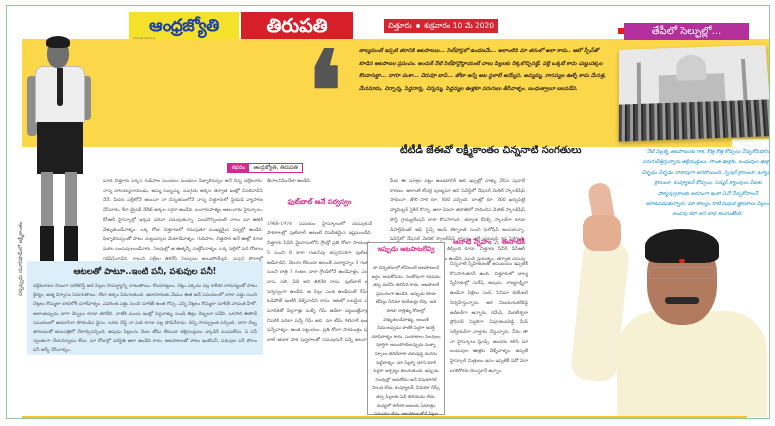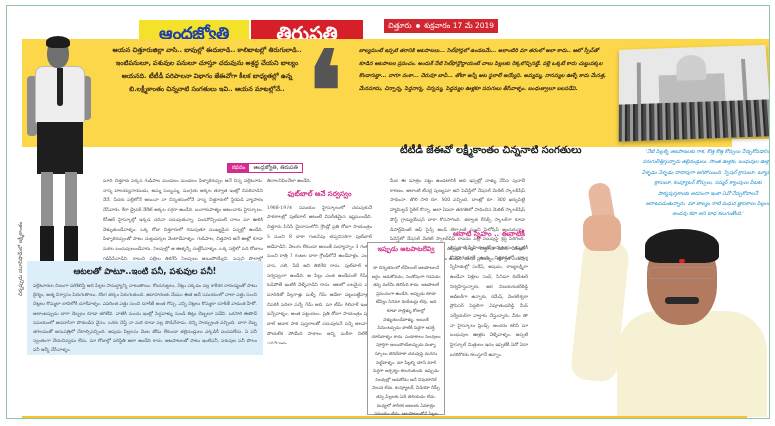--- a/index.html
+++ b/index.html
@@ -2,21 +2,21 @@
 <html><head>
 <meta charset="utf-8">
 <style>
   * { box-sizing: border-box; margin: 0; padding: 0; }
   html, body { width: 775px; height: 426px; background: #ffffff; overflow: hidden; }
   body { font-family: "DejaVu Sans", sans-serif; color: #333; position: relative; }
 
   .page { position: absolute; left: 6px; top: 5px; width: 764px; height: 414px; border: 1.5px solid #8fc7a0; background: #fff; overflow: hidden; }
 
   
-  .mast { position: absolute; left: 132px; top: 6px; height: 30px; display: flex; margin-top: 8px; }
+  .mast { position: absolute; left: 122px; top: 6px; height: 30px; display: flex; }
   .logo { width: 110px; height: 30px; background: #f4e12a; color: #1b3ea8; font-weight: bold; font-size: 17px; display: flex; align-items: center; justify-content: center; letter-spacing: -0.5px; position: relative; }
   .logo small { position: absolute; left: 4px; bottom: 1px; font-size: 3.5px; color: #777; font-weight: normal; }
   .city { width: 112px; height: 30px; background: #d71f2a; color: #fff; font-weight: bold; font-size: 19px; display: flex; align-items: center; justify-content: center; margin-left: 2px; }
   .dateline { position: absolute; left: 377px; top: 13px; height: 14px; background: #d22630; color: #fff; font-size: 7.5px; padding: 2px 4px; display: flex; align-items: center; gap: 4px; }
   .dateline .dot { width: 4px; height: 4px; border-radius: 50%; background: #fff; display: inline-block; }
 
   
   .band { position: absolute; left: 15px; top: 33px; width: 710px; height: 108px; background: #fcd74a; }
   .band-right { position: absolute; left: 610px; top: 33px; width: 158px; height: 100px; background: #fcd74a; }
 
@@ -61,21 +61,21 @@
   .byline { position: absolute; left: 220px; top: 157px; height: 10px; display: flex; border: 1px solid #d42c8e; font-size: 5.5px; }
   .byline .b1 { background: #d42c8e; color: #fff; padding: 0 4px; display: flex; align-items: center; }
   .byline .b2 { background: #fff; color: #333; padding: 0 4px; display: flex; align-items: center; }
   .subhead { position: absolute; left: 393px; top: 138px; font-size: 10px; font-weight: bold; color: #222; white-space: nowrap; }
 
   
   .col { position: absolute; font-size: 4.6px; line-height: 9.7px; color: #555; text-align: justify; }
   .col1 { left: 96px; top: 170px; width: 160px; height: 95px; overflow: hidden; }
   .col2 { left: 260px; top: 170px; width: 105px; height: 168px; overflow: hidden; }
   .col3 { left: 383px; top: 170px; width: 135px; height: 120px; overflow: hidden; }
-  .sec-head { font-size: 7px; font-weight: bold; color: #d62e8c; text-align: center; line-height: 13px; margin: 2px 0; display: block; }
+  .sec-head { font-size: 7px; font-weight: bold; color: #d62e8c; text-align: center; line-height: 13px; margin: 10px 0; display: block; }
 
   .blue-box { position: absolute; left: 20px; top: 255px; width: 236px; height: 94px; background: #ddeefb; padding: 5px 6px; }
   .blue-box .bt { font-size: 8.5px; font-weight: bold; color: #222; text-align: center; margin-bottom: 3px; }
   .blue-box .bb { font-size: 4.6px; line-height: 9.2px; color: #555; text-align: justify; }
 
   .side-box { position: absolute; left: 360px; top: 236px; width: 78px; height: 173px; border: 1px solid #9b9b9b; background: #fff; padding: 2px 3px; }
   .side-box .st { font-size: 6.5px; font-weight: bold; color: #d62e8c; text-align: center; margin-bottom: 10px; }
   .side-box .sb { font-size: 4.4px; line-height: 8.6px; color: #555; text-align: center; }
 
   .col4 { left: 443px; top: 220px; width: 78px; height: 178px; overflow: hidden; }
@@ -102,21 +102,21 @@
   <div class="mast">
     <div class="logo">
       <span>ఆంధ్రజ్యోతి</span>
       <small>ANDHRAJYOTHY</small>
     </div>
     <div class="city">తిరుపతి</div>
   </div>
   <div class="dateline">
     <span>చిత్తూరు</span>
     <span class="dot"></span>
-    <span>శుక్రవారం 17 మే 2019</span>
+    <span>శుక్రవారం 10 మే 2020</span>
   </div>
 
   <div class="band"></div>
   <div class="band-right"></div>
 
   <div class="boy">
     <div class="arm"></div>
       <div class="arm2"></div>
     <div class="shirt"></div>
     <div class="head"></div>
@@ -125,24 +125,27 @@
     <div class="shorts"></div>
     <div class="leg1"></div>
       <div class="leg2"></div>
     <div class="sock1"></div>
       <div class="sock2"></div>
     <div class="shoe1"></div>
       <div class="shoe2"></div>
   </div>
   <div class="vcaption">చిన్నప్పుడు యూనిఫామ్‌లో లక్ష్మీకాంతం</div>
 
-  <div class="intro">ఆయన చిత్తూరుజిల్లా వాసి.. బావుల్లో ఈదులాడి.. కాలిబాటల్లో తిరుగులాడి.. ఇంటిపనులూ, పశువుల పనులూ చూస్తూ చదువును అశ్రద్ధ చేయని బాల్యం ఆయనది. టీటీడీ పరిపాలనా విభాగం జేఈవోగా కీలక బాధ్యతల్లో ఉన్న బి.లక్ష్మీకాంతం చిన్ననాటి సంగతులు ఇవి.. ఆయన మాటల్లోనే..</div>
   <div class="quote-mark">❛</div>
   <div class="quote-text">బాల్యమంటే ఇప్పటి తరానికి ఆటపాటలు... సెల్‌ఫోన్లలో ఉండటమే... అలాంటిది మా తరంలో అలా కాదు.. ఆటో స్పీచ్‌తో కూడిన ఆటపాటల ప్రపంచం. అందుకే నేటి సెల్‌ఫోన్లొద్దాయంటే చాలు పిల్లలకు రెక్కలొచ్చినట్టే. పల్లె ఒక్కటే కాదు చుట్టుపక్కల కొండాగుట్టా... వాగూ వంకా... చెరువూ బావీ... తోటా అన్నీ ఆట స్థలాలే అయ్యేవి. అమ్మమ్మ, నానమ్మల ఊళ్ళే కాదు మేనత్త, మేనమామ, చిన్నాన్న, పెద్దనాన్న, చిన్నమ్మ, పెద్దమ్మల ఊళ్లకూ పరుగులు తీసేవాళ్ళం. బంధుత్వాలూ బలపడేవి.</div>
 
+  <div class="taj-tag">
+    <span class="sq"></span>
+    <span>తేపీలో సెల్ఫుల్లో...</span>
+  </div>
   <div class="taj">
     <div class="min1"></div>
       <div class="min2"></div>
     <div class="body"></div>
       <div class="dome"></div>
     <div class="crowd"></div>
   </div>
   <div class="pullquote">'నేటి పిల్లల్ని ఆటపాటలకు గాక, కొత్త కొత్త కోర్సులు నేర్చుకోవడానికి పరుగులెత్తిస్తున్నారు తల్లిదండ్రులు. సొంత ఊళ్లకు, బంధువుల ఊళ్లకు వెళ్ళడం వెళ్ళడం దాదాపుగా ఆగిపోయింది. స్పెషల్ క్లాసులూ, ట్యూషన్ క్లాసులూ, కంప్యూటర్ కోర్సులు, సమ్మర్ క్యాంపులు వీటకు పాఠ్యపుస్తకాలకు అదనంగా ఇంకా ఏవో నేర్పుకోవాలనే ఆరాటపడుతున్నారు. మా బాల్యం నాటి మధుర జ్ఞాపకాలు పిల్లలకీ అందవు కదా అని బాధ కలుగుతోంది.'</div>
 
 

